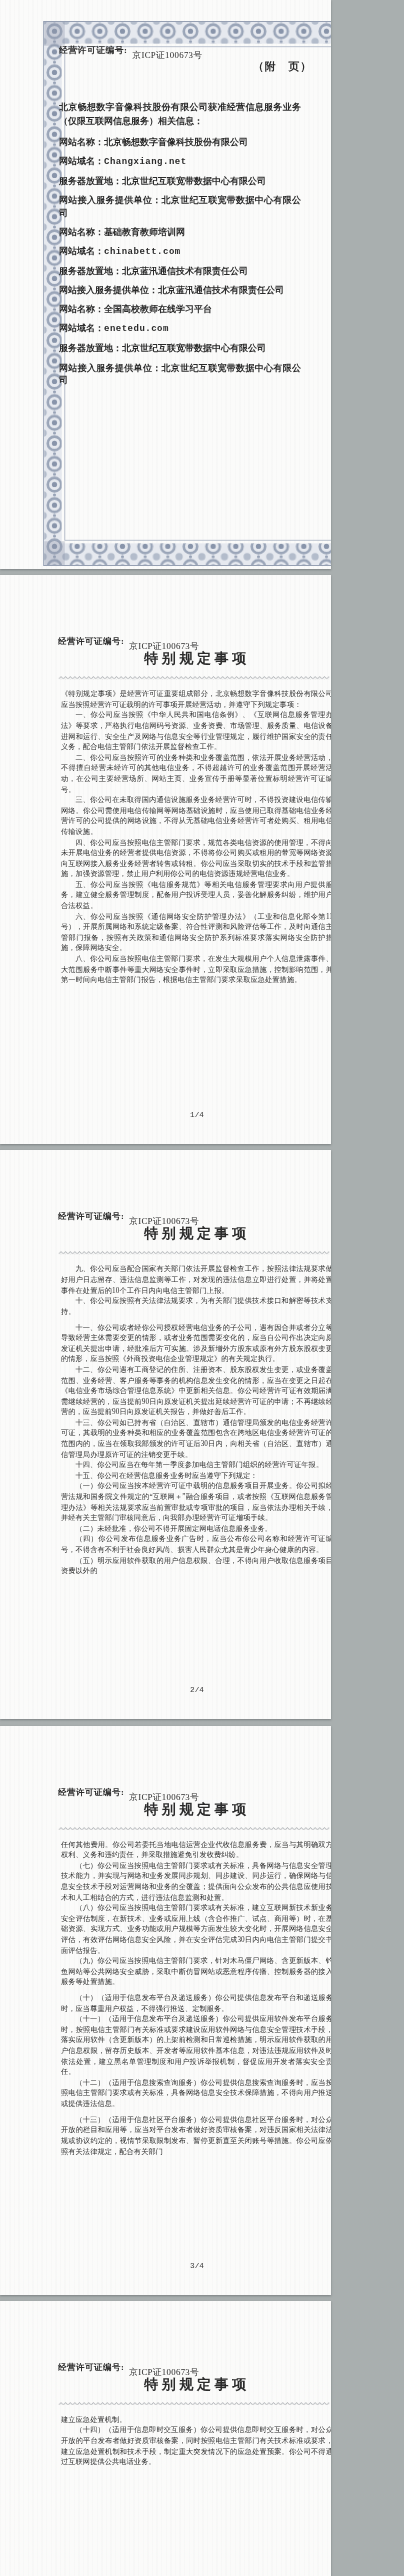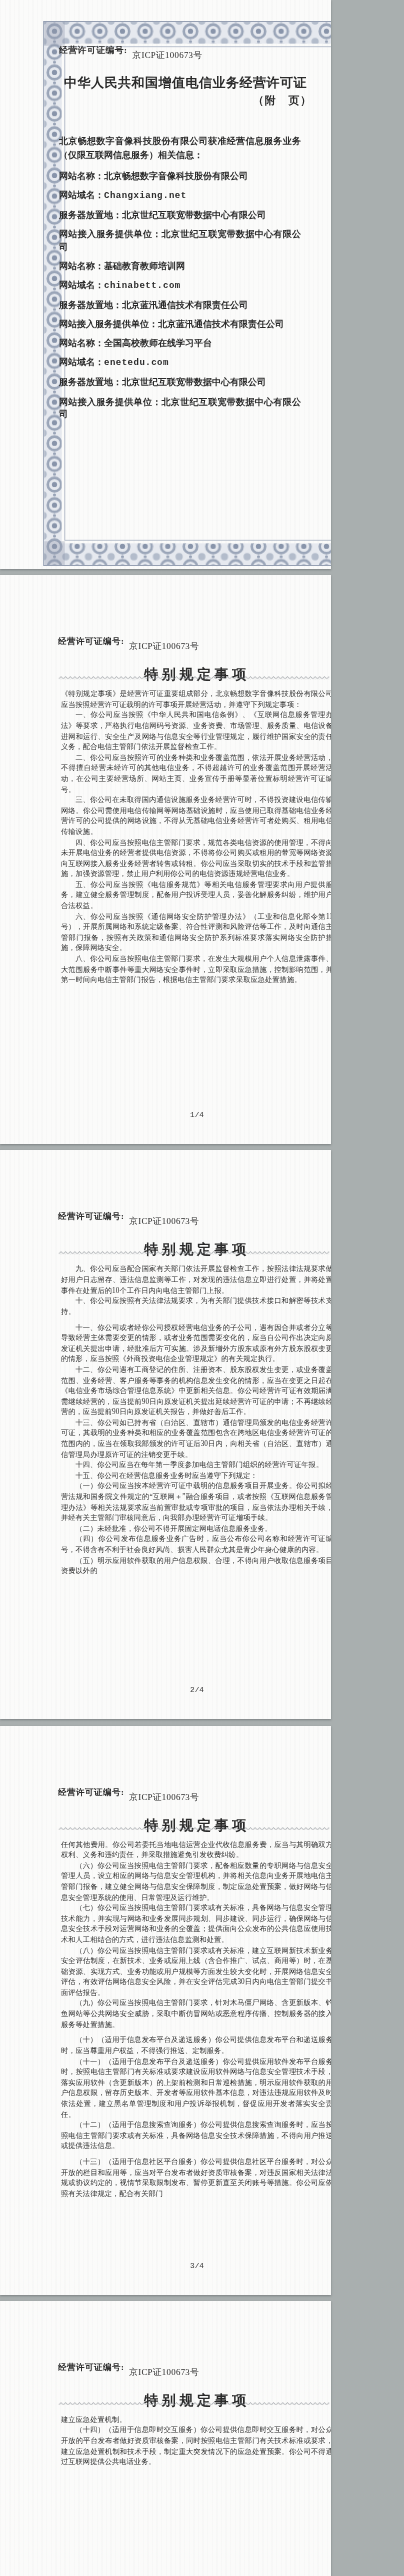--- a/index.html
+++ b/index.html
@@ -62,21 +62,21 @@
   .fvalue{font-weight:bold;}
   .latin{font-family:"Liberation Mono","DejaVu Sans Mono",monospace;font-weight:bold;letter-spacing:0.5px;}
 
   
   .prov .lic-wrap{position:absolute;left:58px;top:61px;}
   .prov .lic-line{font-size:8.5px;}
   .prov-title{
     position:absolute;
     left:61px;
     width:272px;
-    top:91px;
+    top:75px;
     margin:0;
     text-align:center;
     font-size:14px;
     font-weight:bold;
     letter-spacing:3.6px;
   }
   .zig{position:absolute;left:58px;top:101px;}
   .prov-body{
     position:absolute;
     left:61px;
@@ -135,21 +135,20 @@
       <rect x="598" y="1010" width="40" height="46" fill="#8f99ad" opacity="0.35"></rect>
       <rect x="42" y="50" width="556" height="958" fill="none" stroke="#a8b1c2" stroke-width="1.5"></rect>
     </svg>
 
     <div class="p1-content">
       <div class="lic-line">
         <span>经营许可证编号:</span>
         <span class="lic-num">京ICP证100673号</span>
       </div>
 
-      <h1 class="cert-title">中华人民共和国增值电信业务经营许可证</h1>
       <div class="cert-subtitle">（附　页）</div>
 
       <p class="cert-intro">北京畅想数字音像科技股份有限公司获准经营信息服务业务（仅限互联网信息服务）相关信息：</p>
 
       <div class="fields">
 
         <div class="field">
           <span class="flabel">网站名称：</span><span class="fvalue">北京畅想数字音像科技股份有限公司</span>
         </div>
         <div class="field">
@@ -263,21 +262,20 @@
     <svg class="zig" width="272" height="3.6" aria-hidden="true" viewBox="0 0 527 7">
       <defs>
         <pattern id="zz3" width="9" height="7" patternUnits="userSpaceOnUse">
           <path d="M0 6 L4.5 1 L9 6" fill="none" stroke="#8d9196" stroke-width="1.4"></path>
         </pattern>
       </defs>
       <rect width="527" height="7" fill="url(#zz3)"></rect>
     </svg>
     <div class="prov-body">
       <p class="cont">任何其他费用。你公司若委托当地电信运营企业代收信息服务费，应当与其明确双方权利、义务和违约责任，并采取措施避免引发收费纠纷。</p>
-      <p>（六）你公司应当按照电信主管部门要求，配备相应数量的专职网络与信息安全管理人员，设立相应的网络与信息安全管理机构，并将相关信息向业务开展地电信主管部门报备，建立健全网络与信息安全保障制度，制定应急处置预案，做好网络与信息安全管理系统的使用、日常管理及运行维护。</p>
       <p>（七）你公司应当按照电信主管部门要求或有关标准，具备网络与信息安全管理技术能力，并实现与网络和业务发展同步规划、同步建设、同步运行，确保网络与信息安全技术手段对运营网络和业务的全覆盖；提供面向公众发布的公共信息应使用技术和人工相结合的方式，进行违法信息监测和处置。</p>
       <p>（八）你公司应当按照电信主管部门要求或有关标准，建立互联网新技术新业务安全评估制度，在新技术、业务或应用上线（含合作推广、试点、商用等）时，在基础资源、实现方式、业务功能或用户规模等方面发生较大变化时，开展网络信息安全评估，有效评估网络信息安全风险，并在安全评估完成30日内向电信主管部门提交书面评估报告。</p>
       <p>（九）你公司应当按照电信主管部门要求，针对木马僵尸网络、含更新版本、钓鱼网站等公共网络安全威胁，采取中断仿冒网站或恶意程序传播、控制服务器的接入服务等处置措施。</p>
       <p class="gap">（十）（适用于信息发布平台及递送服务）你公司提供信息发布平台和递送服务时，应当尊重用户权益，不得强行推送、定制服务。</p>
       <p>（十一）（适用于信息发布平台及递送服务）你公司提供应用软件发布平台服务时，按照电信主管部门有关标准或要求建设应用软件网络与信息安全管理技术手段，落实应用软件（含更新版本）的上架前检测和日常巡检措施，明示应用软件获取的用户信息权限，留存历史版本、开发者等应用软件基本信息，对违法违规应用软件及时依法处置，建立黑名单管理制度和用户投诉举报机制，督促应用开发者落实安全责任。</p>
       <p>（十二）（适用于信息搜索查询服务）你公司提供信息搜索查询服务时，应当按照电信主管部门要求或有关标准，具备网络信息安全技术保障措施，不得向用户推送或提供违法信息。</p>
       <p class="gap">（十三）（适用于信息社区平台服务）你公司提供信息社区平台服务时，对公众开放的栏目和应用等，应当对平台发布者做好资质审核备案，对违反国家相关法律法规或协议约定的，视情节采取限制发布、暂停更新直至关闭账号等措施。你公司应依照有关法律规定，配合有关部门</p>
     </div>
     <div class="folio">3/4</div>
   </section>

